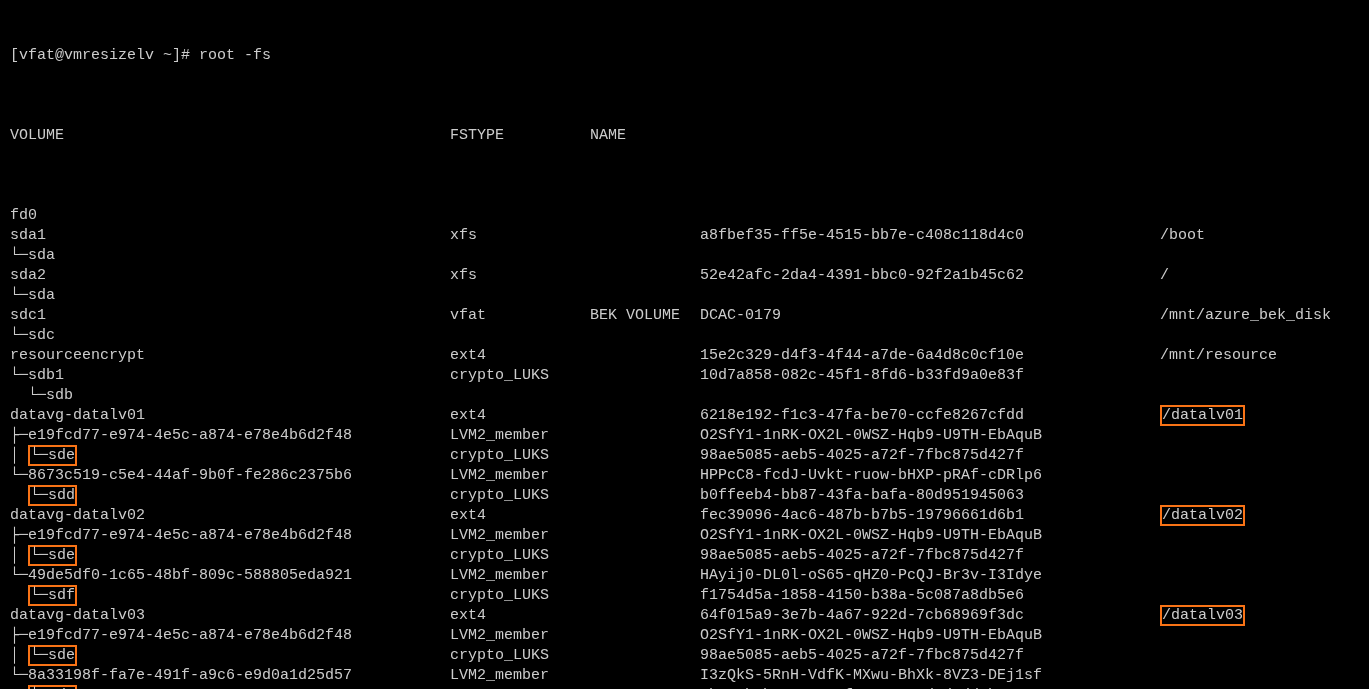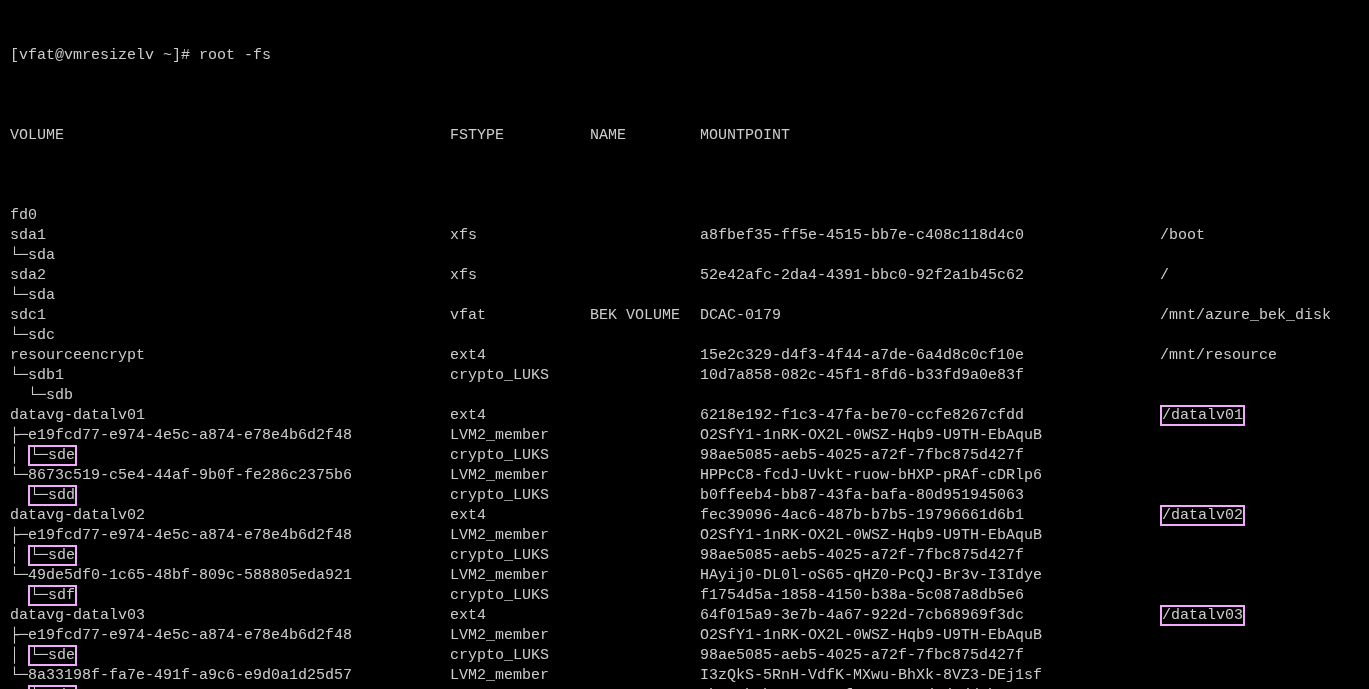--- a/index.html
+++ b/index.html
@@ -2,30 +2,29 @@
 <html><head>
 <meta charset="utf-8">
 <style>
   html,body{margin:0;padding:0;background:#000;color:#ccc;
     font-family:"Consolas","Courier New",monospace;font-size:15px;
     line-height:20px;}
   .term{padding:6px 10px;white-space:pre;}
   .row{display:grid;
     grid-template-columns:440px 140px 110px 460px auto;}
   .cell{padding:0;}
-  .hl{border:2px solid #f0abfc; ;}
+  .hl{border:2px solid #f97316; ;}
   
 </style>
 </head>
 <body>
 
 <div class="term">
   <div><span>[vfat@vmresizelv ~]# </span><span>root -fs</span></div>
 
   <div class="row">
     <span class="cell">VOLUME</span>
     <span class="cell">FSTYPE</span>
     <span class="cell">NAME</span>
-    <span class="cell">MOUNTPOINT</span>
   </div>
 
   <div id="rows"><div class="row"><span class="cell">fd0</span><span class="cell"></span><span class="cell"></span><span class="cell"></span><span class="cell"></span></div><div class="row"><span class="cell">sda1</span><span class="cell">xfs</span><span class="cell"></span><span class="cell">a8fbef35-ff5e-4515-bb7e-c408c118d4c0</span><span class="cell">/boot</span></div><div class="row"><span class="cell">└─sda</span><span class="cell"></span><span class="cell"></span><span class="cell"></span><span class="cell"></span></div><div class="row"><span class="cell">sda2</span><span class="cell">xfs</span><span class="cell"></span><span class="cell">52e42afc-2da4-4391-bbc0-92f2a1b45c62</span><span class="cell">/</span></div><div class="row"><span class="cell">└─sda</span><span class="cell"></span><span class="cell"></span><span class="cell"></span><span class="cell"></span></div><div class="row"><span class="cell">sdc1</span><span class="cell">vfat</span><span class="cell">BEK VOLUME</span><span class="cell">DCAC-0179</span><span class="cell">/mnt/azure_bek_disk</span></div><div class="row"><span class="cell">└─sdc</span><span class="cell"></span><span class="cell"></span><span class="cell"></span><span class="cell"></span></div><div class="row"><span class="cell">resourceencrypt</span><span class="cell">ext4</span><span class="cell"></span><span class="cell">15e2c329-d4f3-4f44-a7de-6a4d8c0cf10e</span><span class="cell">/mnt/resource</span></div><div class="row"><span class="cell">└─sdb1</span><span class="cell">crypto_LUKS</span><span class="cell"></span><span class="cell">10d7a858-082c-45f1-8fd6-b33fd9a0e83f</span><span class="cell"></span></div><div class="row"><span class="cell">  └─sdb</span><span class="cell"></span><span class="cell"></span><span class="cell"></span><span class="cell"></span></div><div class="row"><span class="cell">datavg-datalv01</span><span class="cell">ext4</span><span class="cell"></span><span class="cell">6218e192-f1c3-47fa-be70-ccfe8267cfdd</span><span class="cell"><span class="hl">/datalv01</span></span></div><div class="row"><span class="cell">├─e19fcd77-e974-4e5c-a874-e78e4b6d2f48</span><span class="cell">LVM2_member</span><span class="cell"></span><span class="cell">O2SfY1-1nRK-OX2L-0WSZ-Hqb9-U9TH-EbAquB</span><span class="cell"></span></div><div class="row"><span class="cell">│ <span class="hl">└─sde</span></span><span class="cell">crypto_LUKS</span><span class="cell"></span><span class="cell">98ae5085-aeb5-4025-a72f-7fbc875d427f</span><span class="cell"></span></div><div class="row"><span class="cell">└─8673c519-c5e4-44af-9b0f-fe286c2375b6</span><span class="cell">LVM2_member</span><span class="cell"></span><span class="cell">HPPcC8-fcdJ-Uvkt-ruow-bHXP-pRAf-cDRlp6</span><span class="cell"></span></div><div class="row"><span class="cell">  <span class="hl">└─sdd</span></span><span class="cell">crypto_LUKS</span><span class="cell"></span><span class="cell">b0ffeeb4-bb87-43fa-bafa-80d951945063</span><span class="cell"></span></div><div class="row"><span class="cell">datavg-datalv02</span><span class="cell">ext4</span><span class="cell"></span><span class="cell">fec39096-4ac6-487b-b7b5-19796661d6b1</span><span class="cell"><span class="hl">/datalv02</span></span></div><div class="row"><span class="cell">├─e19fcd77-e974-4e5c-a874-e78e4b6d2f48</span><span class="cell">LVM2_member</span><span class="cell"></span><span class="cell">O2SfY1-1nRK-OX2L-0WSZ-Hqb9-U9TH-EbAquB</span><span class="cell"></span></div><div class="row"><span class="cell">│ <span class="hl">└─sde</span></span><span class="cell">crypto_LUKS</span><span class="cell"></span><span class="cell">98ae5085-aeb5-4025-a72f-7fbc875d427f</span><span class="cell"></span></div><div class="row"><span class="cell">└─49de5df0-1c65-48bf-809c-588805eda921</span><span class="cell">LVM2_member</span><span class="cell"></span><span class="cell">HAyij0-DL0l-oS65-qHZ0-PcQJ-Br3v-I3Idye</span><span class="cell"></span></div><div class="row"><span class="cell">  <span class="hl">└─sdf</span></span><span class="cell">crypto_LUKS</span><span class="cell"></span><span class="cell">f1754d5a-1858-4150-b38a-5c087a8db5e6</span><span class="cell"></span></div><div class="row"><span class="cell">datavg-datalv03</span><span class="cell">ext4</span><span class="cell"></span><span class="cell">64f015a9-3e7b-4a67-922d-7cb68969f3dc</span><span class="cell"><span class="hl">/datalv03</span></span></div><div class="row"><span class="cell">├─e19fcd77-e974-4e5c-a874-e78e4b6d2f48</span><span class="cell">LVM2_member</span><span class="cell"></span><span class="cell">O2SfY1-1nRK-OX2L-0WSZ-Hqb9-U9TH-EbAquB</span><span class="cell"></span></div><div class="row"><span class="cell">│ <span class="hl">└─sde</span></span><span class="cell">crypto_LUKS</span><span class="cell"></span><span class="cell">98ae5085-aeb5-4025-a72f-7fbc875d427f</span><span class="cell"></span></div><div class="row"><span class="cell">└─8a33198f-fa7e-491f-a9c6-e9d0a1d25d57</span><span class="cell">LVM2_member</span><span class="cell"></span><span class="cell">I3zQkS-5RnH-VdfK-MXwu-BhXk-8VZ3-DEj1sf</span><span class="cell"></span></div><div class="row"><span class="cell">  <span class="hl">└─sdg</span></span><span class="cell">crypto_LUKS</span><span class="cell"></span><span class="cell">6b26ab4b-8091-49fe-9460-1d0d7dd8b4ac</span><span class="cell"></span></div></div>
 </div>
 
 </body></html>

